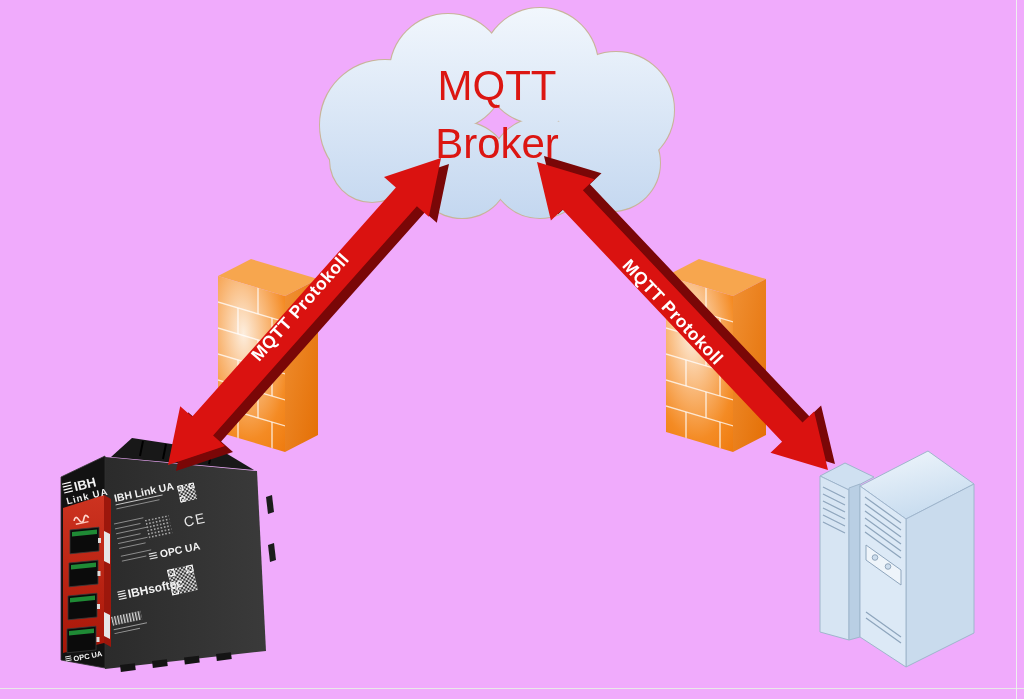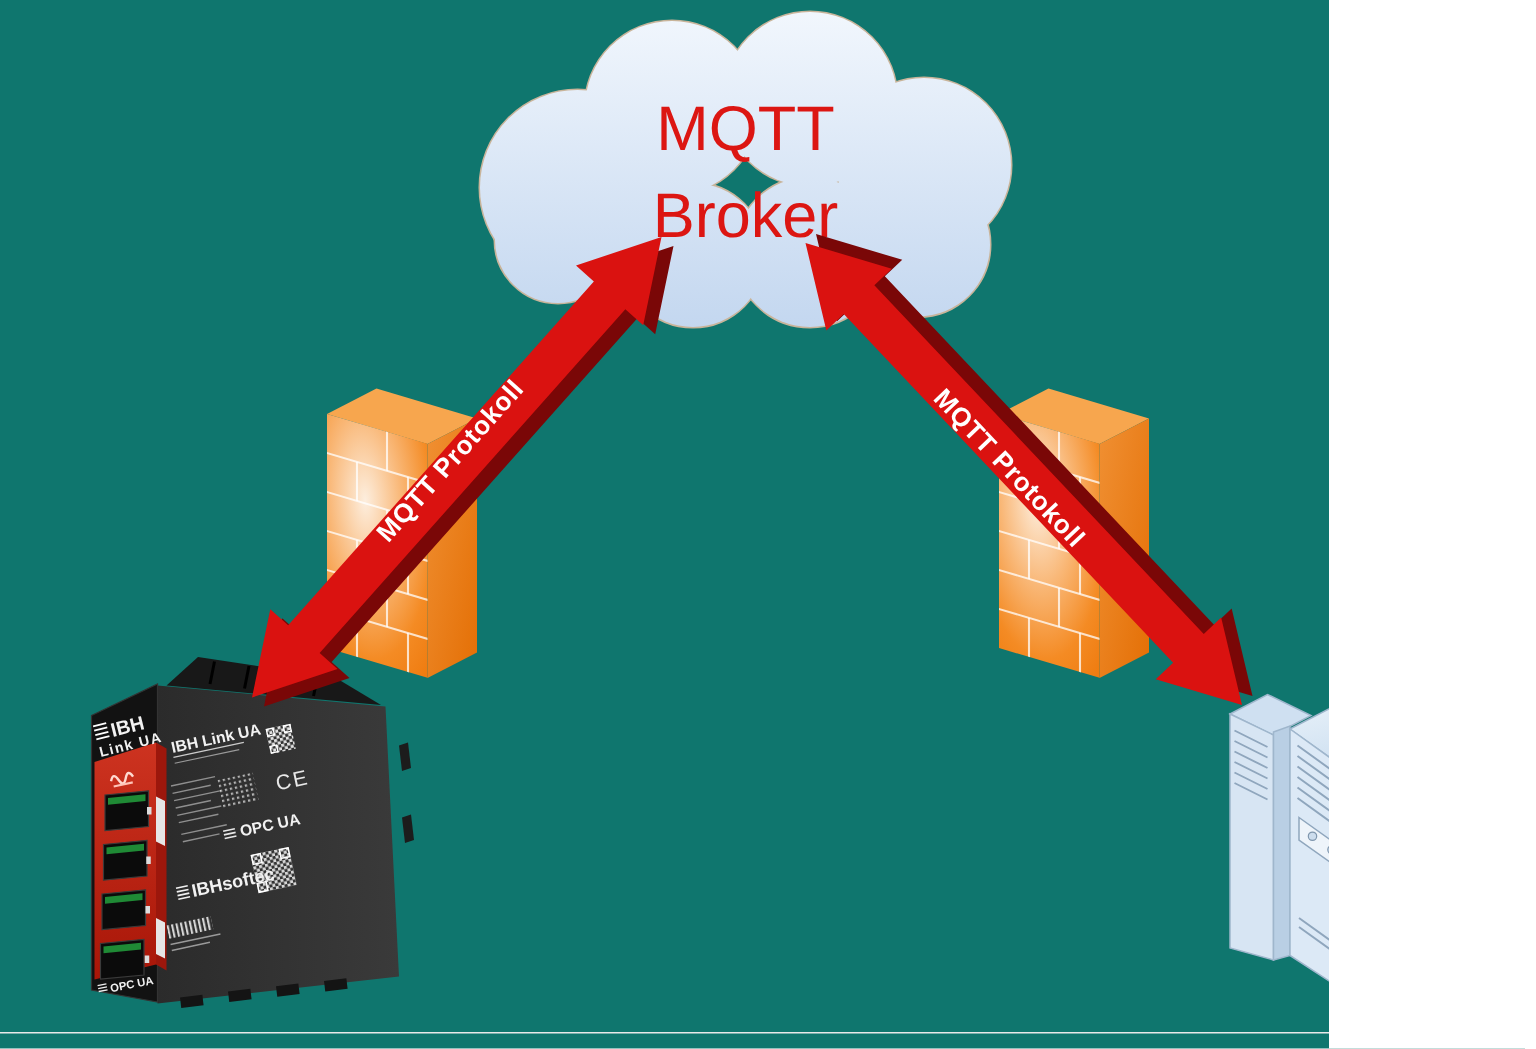--- a/index.html
+++ b/index.html
@@ -1,16 +1,16 @@
 <!DOCTYPE html>
 <html><head>
 <meta charset="utf-8">
 <style>
   html,body{margin:0;padding:0;background:#fff;}
-  .frame{position:relative;width:886px;height:699px;background:#0f766e;overflow:hidden;
+  .frame{position:relative;width:1024px;height:699px;background:#f0abfc;overflow:hidden;
          font-family:"Liberation Sans",sans-serif;}
   .frame svg{position:absolute;left:0;top:0;}
   svg text{font-family:"Liberation Sans",sans-serif;}
   .cloud-title{font-size:42px;fill:#dc1612;}
   .arrow-label{font-size:17.5px;font-weight:bold;fill:#ffffff;letter-spacing:.5px;}
   .dev-txt{fill:#f2f2f2;font-weight:bold;}
   .edge-b{position:absolute;left:0;top:688px;width:1024px;height:1px;background:#e9e9e9;}
   .edge-r{position:absolute;left:1016px;top:0;width:1px;height:699px;background:#efefef;}
 </style>
 </head>

